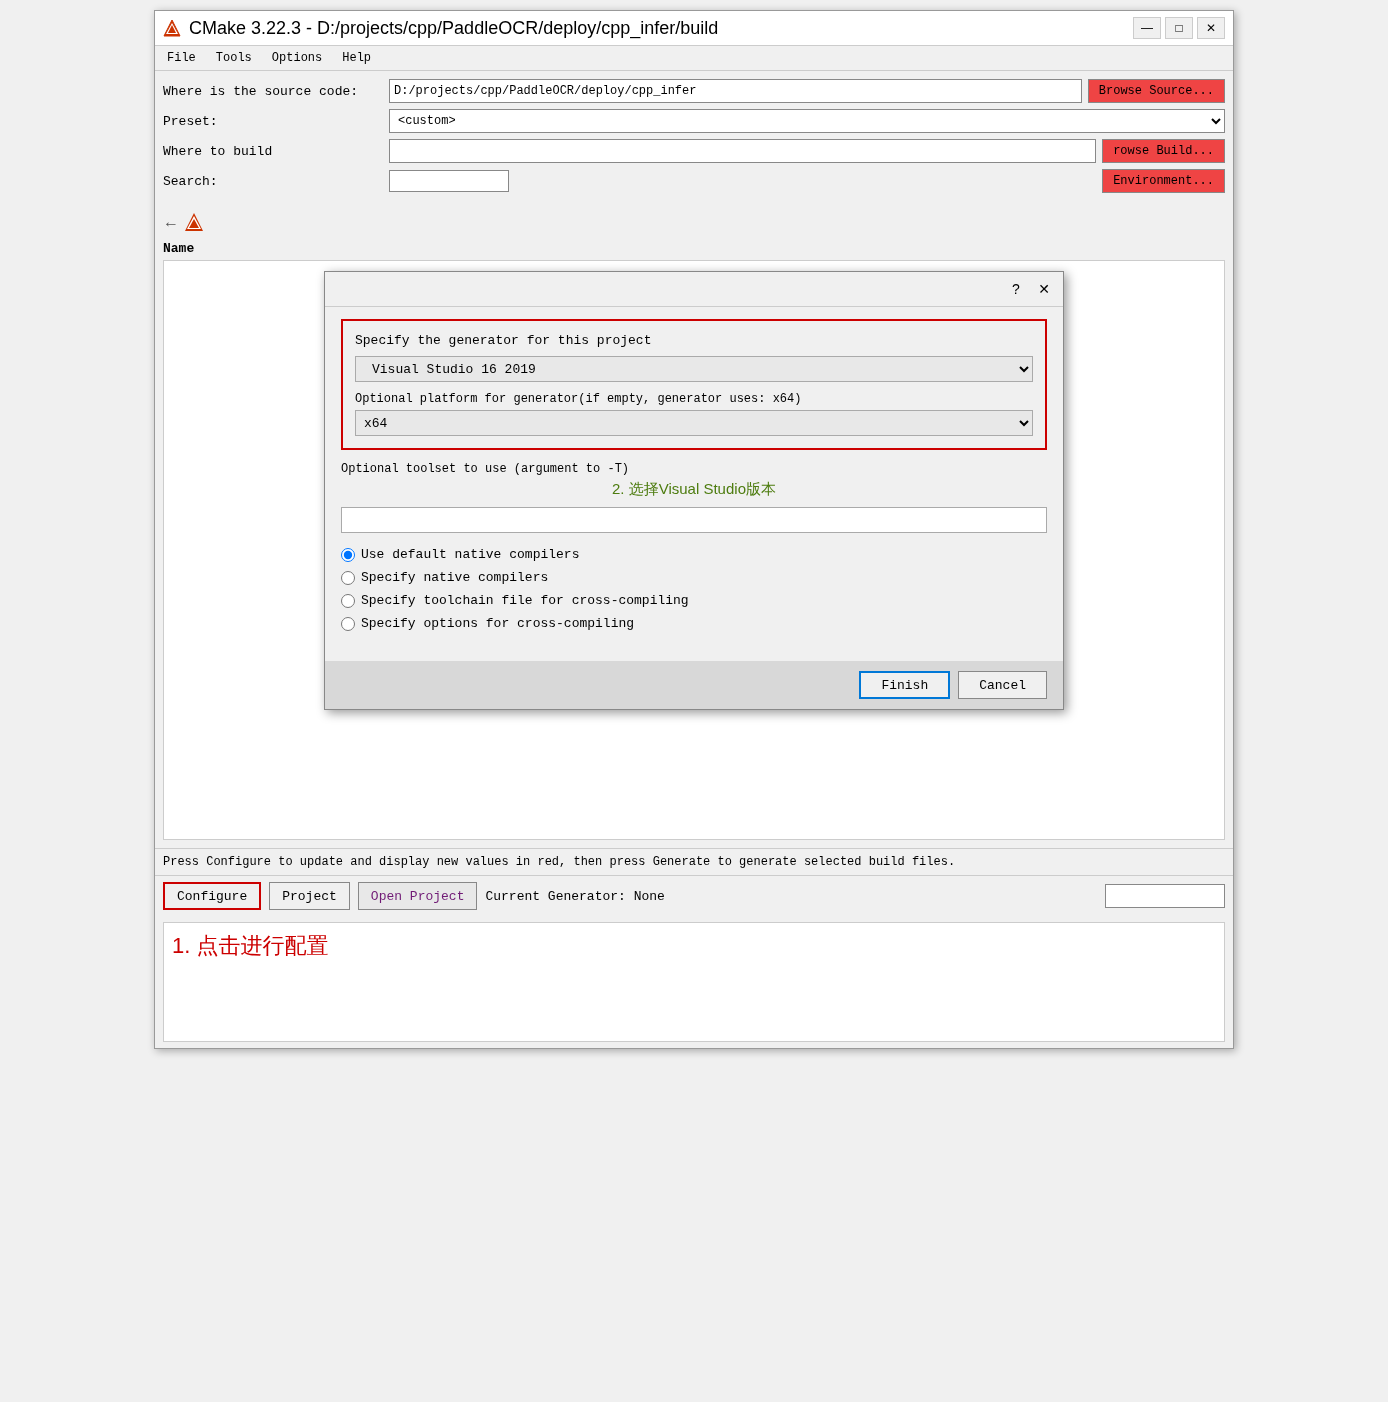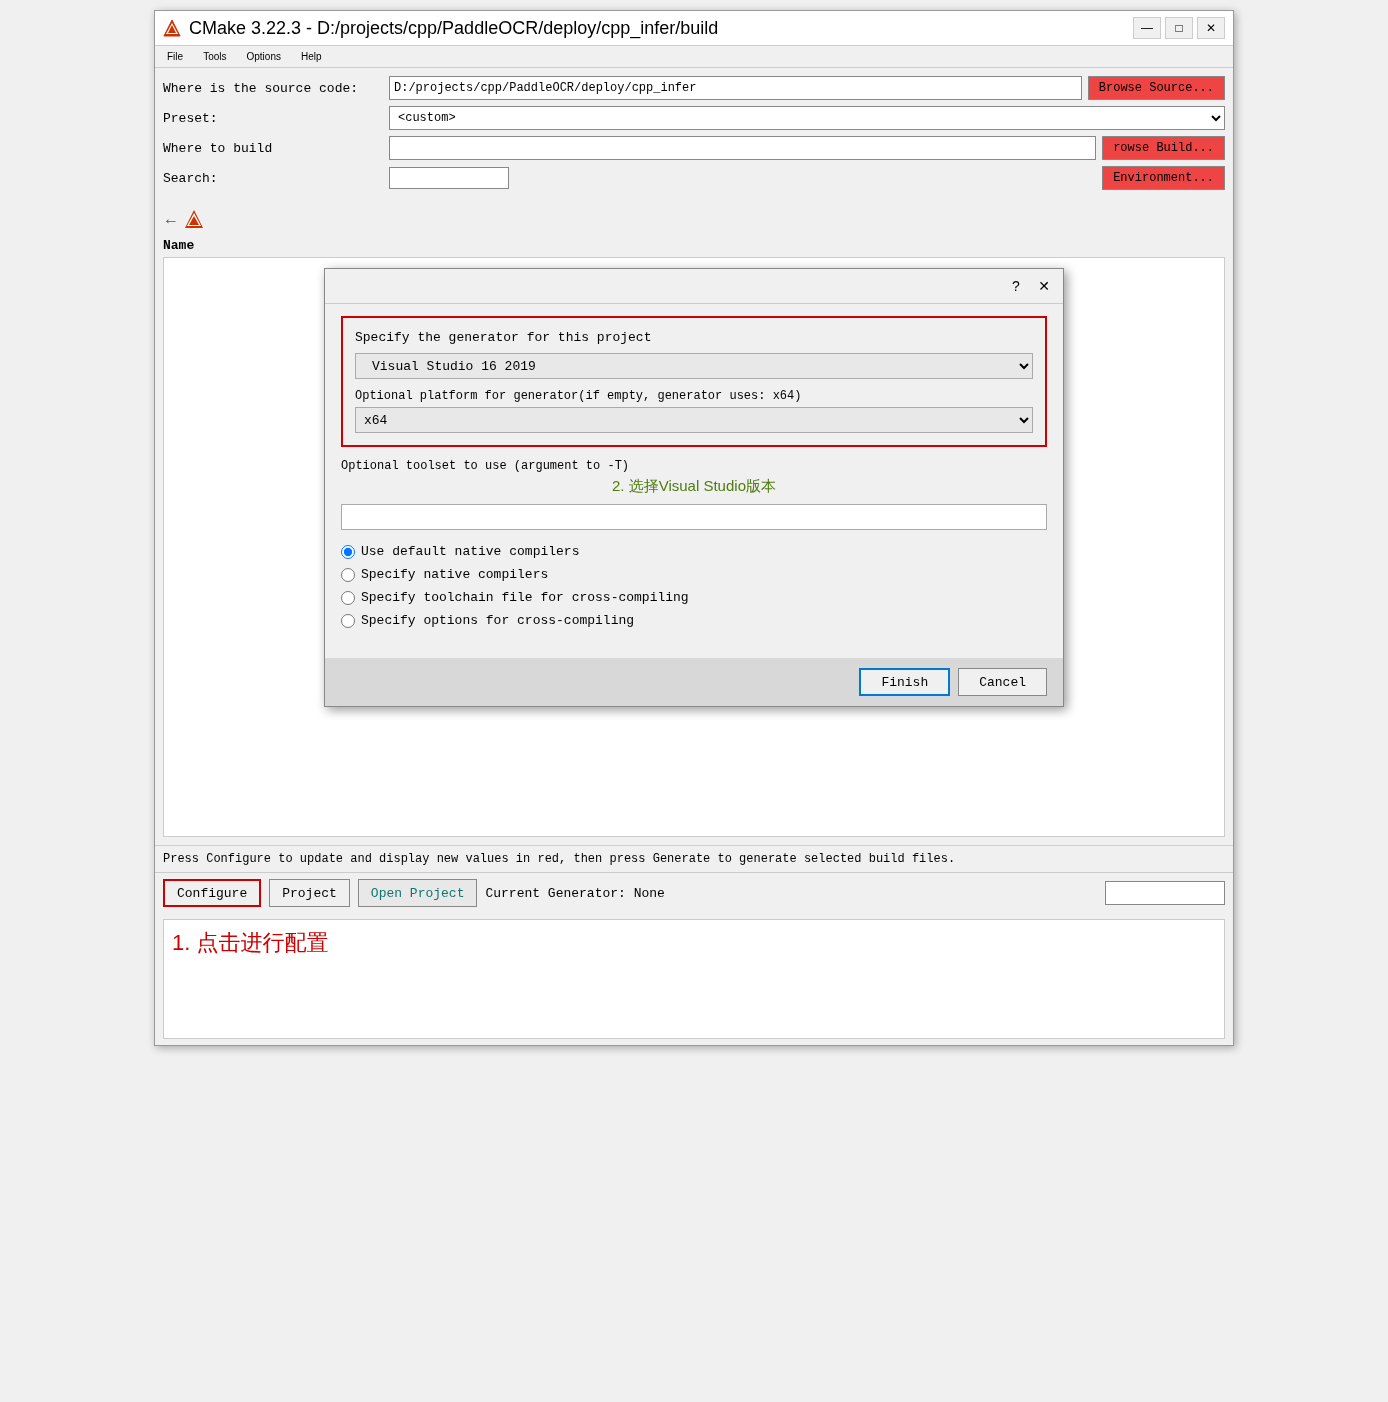--- a/index.html
+++ b/index.html
@@ -58,22 +58,22 @@
     .menu-bar {
       background: #f0f0f0;
       border-bottom: 1px solid #ccc;
       display: flex;
       padding: 2px 4px;
       gap: 4px;
     }
     .menu-item {
       padding: 3px 8px;
       cursor: pointer;
-      font-size: 10px;
-      font-family: Liberation Sans, sans-serif;
+      font-size: 12px;
+      font-family: Liberation Mono, monospace;
     }
     .main-content {
       padding: 8px;
       background: #f0f0f0;
     }
     .row {
       display: flex;
       align-items: center;
       margin-bottom: 6px;
       gap: 6px;
@@ -293,21 +293,21 @@
       border: 1px solid #888;
       background: #f0f0f0;
       cursor: pointer;
       font-family: 'Courier New', monospace;
       font-size: 13px;
     }
     .action-btn.red-border {
       border: 2px solid #cc0000;
     }
     .action-btn:disabled {
-      color: #0f766e;
+      color: #701a75;
       background: #e8e8e8;
       cursor: default;
       text-align: right;
     }
     .output-area {
       margin: 6px 8px;
       background: white;
       border: 1px solid #ccc;
       min-height: 120px;
       padding: 8px;

